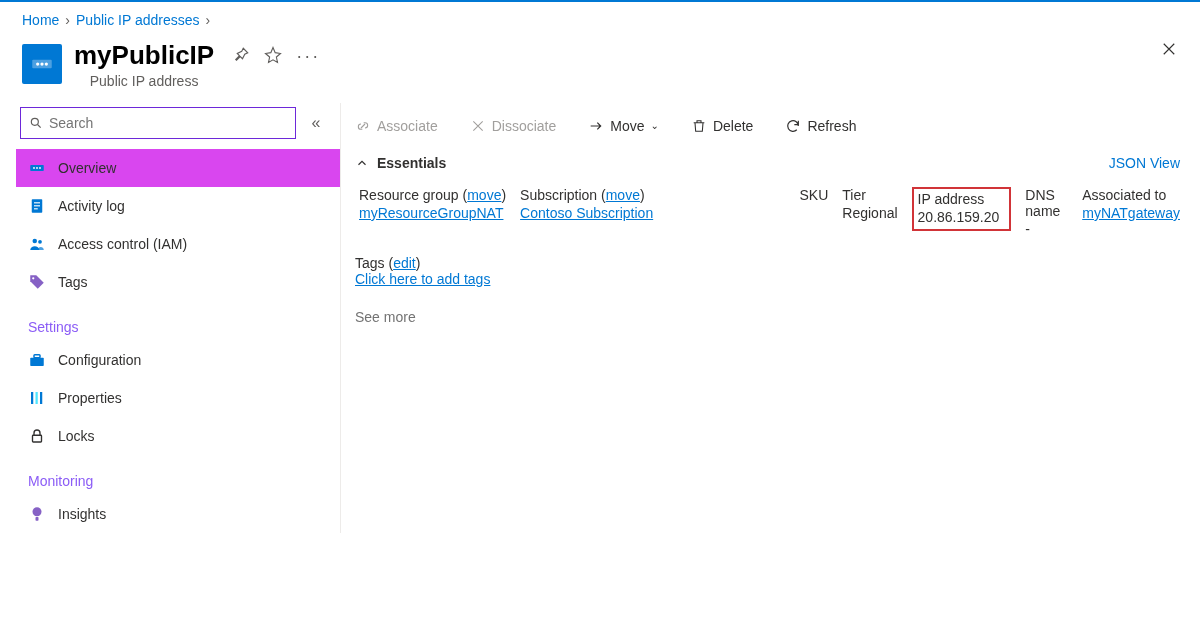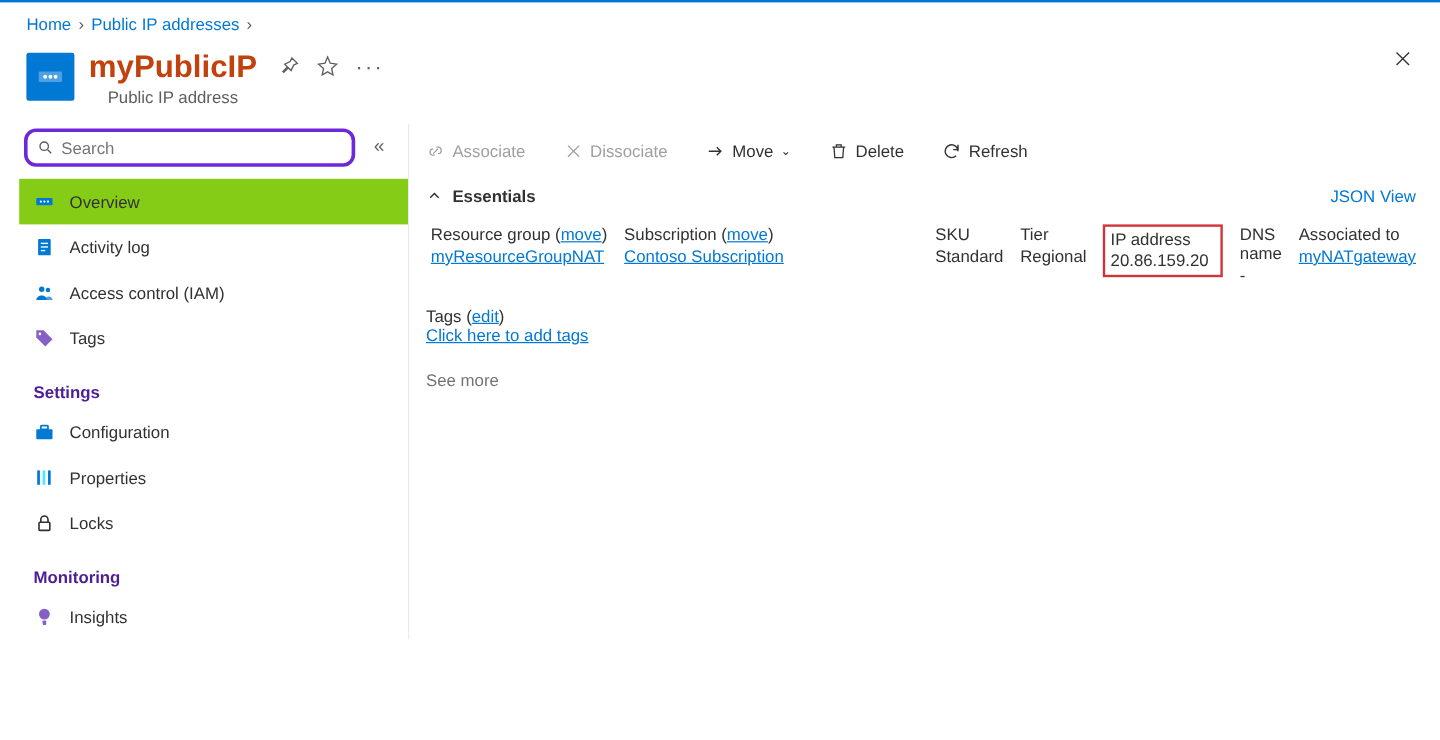--- a/index.html
+++ b/index.html
@@ -4,37 +4,37 @@
 <style>
   * { box-sizing: border-box; margin: 0; padding: 0; font-family: "Segoe UI", Arial, sans-serif; }
   body { background: #fff; color: #323130; font-size: 14px; }
   .topbar { height: 2px; background: #0078d4; }
   .breadcrumb { display: flex; align-items: center; gap: 6px; padding: 10px 22px 6px 22px; font-size: 14px; }
   .breadcrumb a { color: #0078d4; text-decoration: none; cursor: pointer; }
   .breadcrumb .sep { color: #605e5c; }
   .header { display: flex; align-items: flex-start; padding: 6px 22px 14px 22px; position: relative; }
   .resource-icon { width: 40px; height: 40px; background: #0078d4; border-radius: 2px; display: flex; align-items: center; justify-content: center; margin-right: 12px; margin-top: 4px; }
   .resource-icon svg { width: 26px; height: 26px; }
-  .title-block .title { font-size: 26px; font-weight: 600; color: #c2410c; }
+  .title-block .title { font-size: 26px; font-weight: 600; color: #000000; }
   .title-block .subtitle { font-size: 14px; color: #605e5c; margin-top: 2px; text-align: center; }
   .title-actions { display: flex; align-items: center; gap: 14px; margin-left: 18px; margin-top: 6px; }
   .title-actions .ticon { width: 18px; height: 18px; color: #605e5c; cursor: pointer; }
   .close-btn { position: absolute; right: 22px; top: 6px; cursor: pointer; }
   .close-btn svg { width: 18px; height: 18px; stroke: #323130; }
   .layout { display: flex; }
   .sidebar { width: 340px; padding: 4px 0 0 16px; }
   .search-row { display: flex; align-items: center; gap: 8px; padding: 0 12px 10px 4px; }
-  .search-box { flex: 1; display: flex; align-items: center; border: 3px solid #6d28d9; border-radius: 10px; height: 32px; padding: 0 8px; }
+  .search-box { flex: 1; display: flex; align-items: center; border: 1px solid #6d28d9; border-radius: 0; height: 32px; padding: 0 8px; }
   .search-box svg { width: 14px; height: 14px; color: #605e5c; }
   .search-box input { border: none; outline: none; flex: 1; margin-left: 6px; font-size: 14px; color: #323130; }
   .collapse-btn { width: 24px; text-align: center; color: #605e5c; cursor: pointer; font-size: 16px; }
   .nav-item { display: flex; align-items: center; gap: 12px; height: 38px; padding: 0 12px 0 12px; cursor: pointer; color: #323130; }
-  .nav-item.selected { background: #84cc16; }
+  .nav-item.selected { background: #d946ef; }
   .nav-item .nicon { width: 18px; height: 18px; display: flex; align-items: center; justify-content: center; }
-  .nav-section { font-weight: 700; color: #4c1d95; padding: 18px 12px 6px 12px; }
+  .nav-section { font-weight: 400; color: #8b5cf6; padding: 18px 12px 6px 12px; }
   .content { flex: 1; border-left: 1px solid #edebe9; padding: 0 20px 20px 14px; }
   .toolbar { display: flex; align-items: center; gap: 32px; height: 46px; color: #a19f9d; border-bottom: 1px solid transparent; }
   .toolbar .tool { display: flex; align-items: center; gap: 6px; cursor: pointer; }
   .toolbar .tool.enabled { color: #323130; }
   .toolbar svg { width: 16px; height: 16px; }
   .essentials-head { display: flex; align-items: center; justify-content: space-between; padding: 6px 0 12px 0; }
   .essentials-head .left { display: flex; align-items: center; gap: 8px; font-weight: 600; }
   .essentials-head .left svg { width: 14px; height: 14px; }
   .json-view { color: #0078d4; cursor: pointer; }
   .grid { display: flex; gap: 60px; padding: 4px 0 0 4px; }
@@ -239,21 +239,20 @@
           <div class="value"><span class="link">myResourceGroupNAT</span></div>
         </div>
         <div class="field">
           <div class="label"><span>Subscription</span> (<span class="movelink">move</span>)</div>
           <div class="value"><span class="link">Contoso Subscription</span></div>
         </div>
       </div>
       <div class="col">
         <div class="field">
           <div class="label">SKU</div>
-          <div class="value">Standard</div>
         </div>
         <div class="field">
           <div class="label">Tier</div>
           <div class="value">Regional</div>
         </div>
         <div class="field">
           <div class="highlight-box">
             <div class="label">IP address</div>
             <div class="value">20.86.159.20</div>
           </div>

